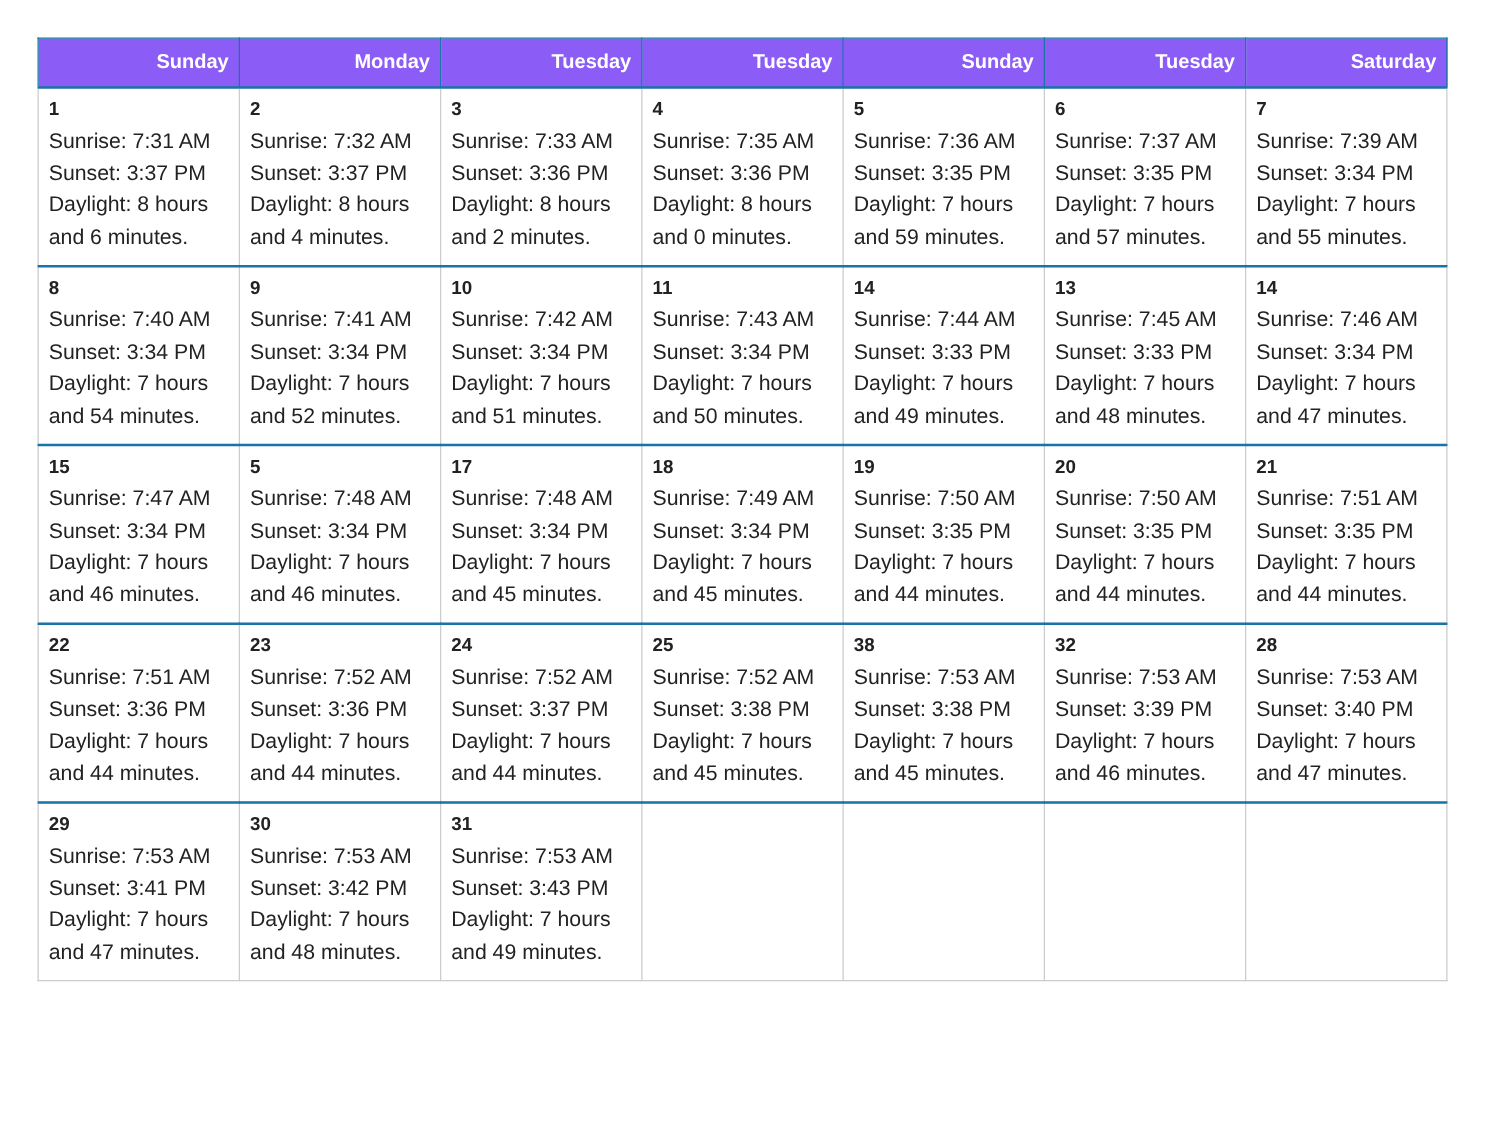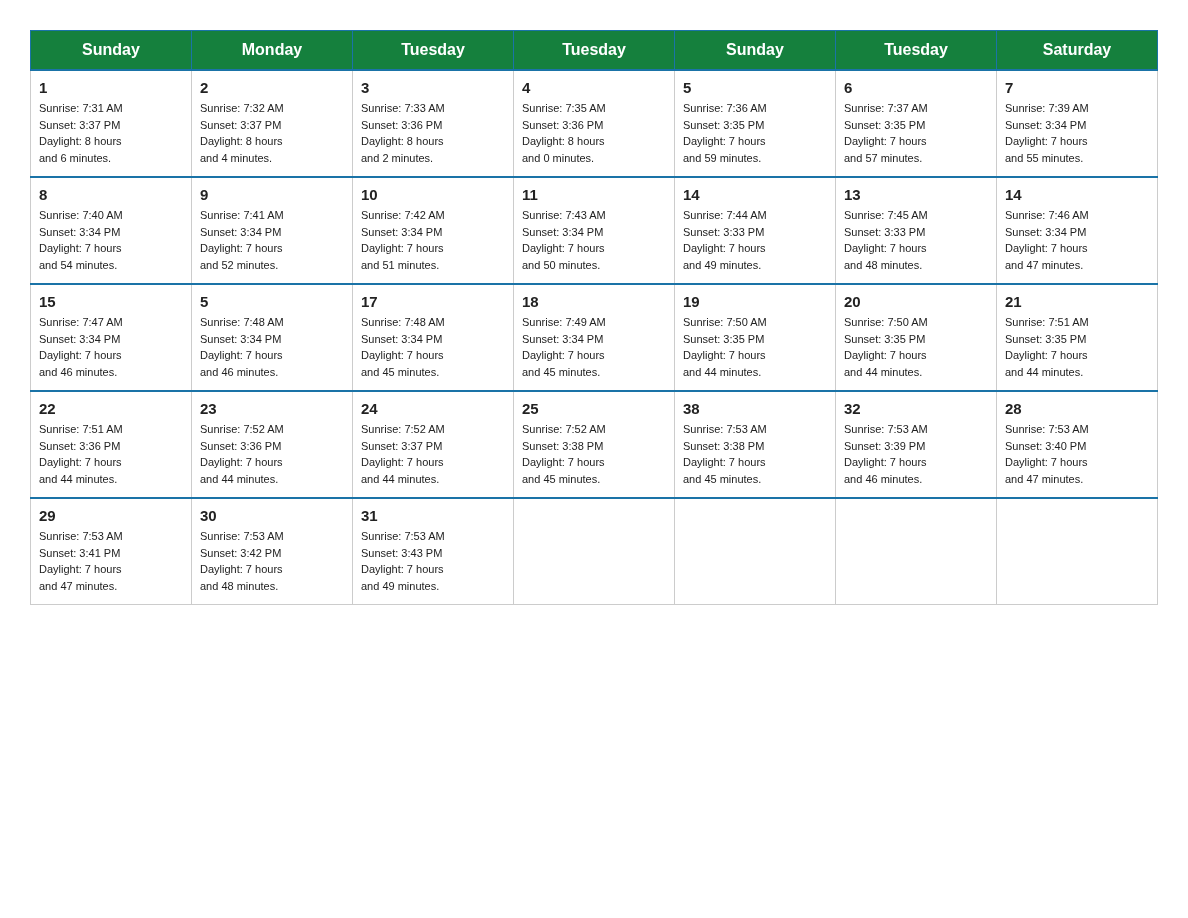--- a/index.html
+++ b/index.html
@@ -50,26 +50,26 @@
       font-size: 20px;
       color: #444;
       margin-top: 4px;
     }
     .calendar-table {
       width: 100%;
       border-collapse: collapse;
       margin-top: 10px;
     }
     .calendar-table th {
-      background-color: #15803d;
+      background-color: #8b5cf6;
       color: #fff;
       font-size: 16px;
       font-weight: bold;
       padding: 10px 8px;
-      text-align: center;
+      text-align: right;
       border: 1px solid #1a73a7;
     }
     .calendar-table td {
       vertical-align: top;
       padding: 8px 8px 10px 8px;
       border: 1px solid #ccc;
       font-size: 13px;
       color: #222;
       width: calc(100% / 7);
       min-height: 100px;
@@ -77,21 +77,21 @@
     .calendar-table tr {
       border-bottom: 2px solid #1a73a7;
     }
     .day-num {
       font-size: 15px;
       font-weight: bold;
       display: block;
       margin-bottom: 4px;
     }
     .day-info {
-      font-size: 11px;
+      font-size: 17px;
       line-height: 1.5;
       color: #222;
     }
     .empty-cell {
       background: #fff;
     }
     .calendar-table tbody tr:last-child {
       border-bottom: 1px solid #ccc;
     }
   </style>

